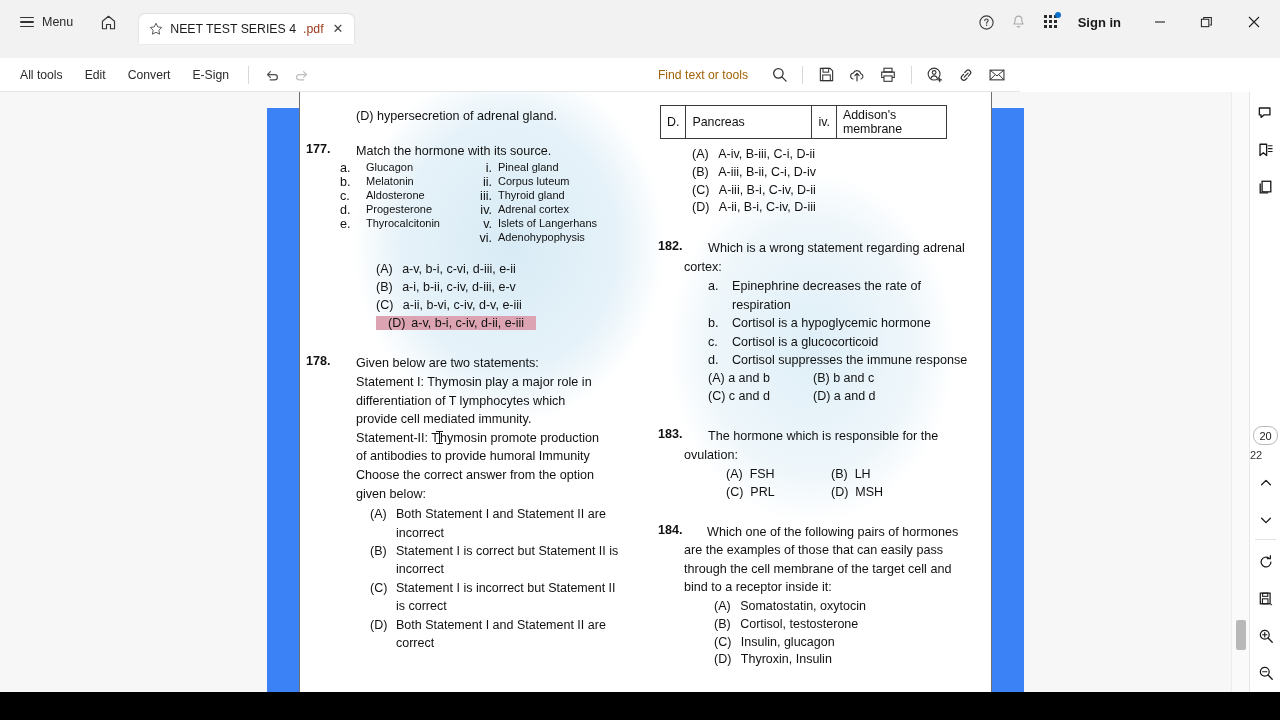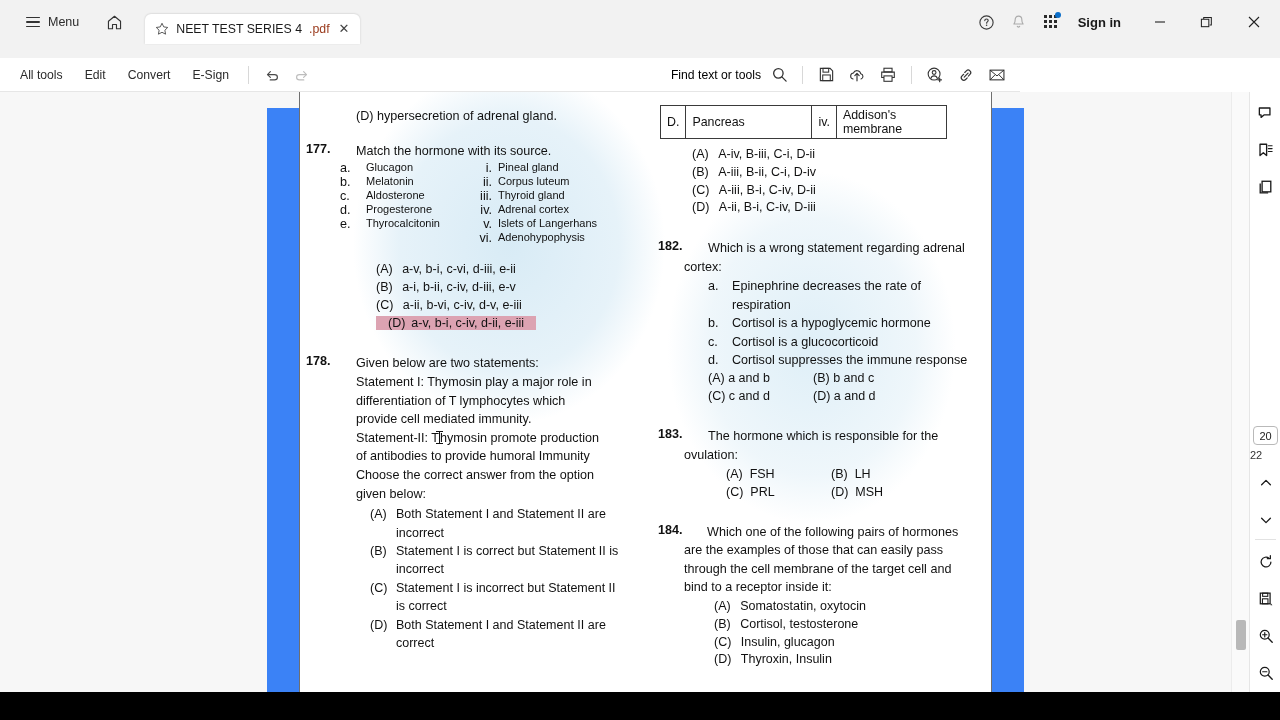--- a/index.html
+++ b/index.html
@@ -10,21 +10,21 @@
     font-family: "Liberation Sans", sans-serif;
   }
   #app { position: relative; width: 1280px; height: 720px; background:#ffffff; }
 
   
   .titlebar {
     position:absolute; top:0; left:0; width:1280px; height:58px;
     background:#f2f2f2;
     display:flex; align-items:flex-start;
   }
-  .tb-left { display:flex; align-items:center; height:44px; padding-left:16px; gap:2px; }
+  .tb-left { display:flex; align-items:center; height:44px; padding-left:10px; gap:2px; }
   .menu-btn {
     display:flex; align-items:center; gap:8px;
     height:32px; padding:0 10px; border-radius:4px; cursor:pointer;
     font-size:12.5px; color:#2b2b2b;
   }
   .hamburger { display:inline-flex; flex-direction:column; justify-content:center; gap:3px; width:14px;}
   .hamburger i { display:block; height:1.6px; background:#333; border-radius:1px; }
   .home-btn {
     width:34px; height:32px; display:flex; align-items:center; justify-content:center;
     border-radius:4px; cursor:pointer; margin-left:6px;
@@ -72,21 +72,21 @@
   .tool-link {
     font-size:12.2px; color:#2b2b2b; padding:5px 10px; border-radius:4px; cursor:pointer;
   }
   .tb-sep { width:1px; height:18px; background:#d8d8d8; margin:0 7px; }
   .arrow-btn {
     width:28px; height:26px; display:flex; align-items:center; justify-content:center;
     border-radius:4px; cursor:pointer; color:#555;
   }
   .arrow-btn.disabled { color:#b9b9b9; cursor:default; }
   .tools-right { margin-left:auto; display:flex; align-items:center; gap:1px; padding-right:8px; }
-  .find-label { font-size:12.2px; color:#000000; margin-right:2px; }
+  .find-label { font-size:12.2px; color:#a16207; margin-right:15px; }
   .tr-icon {
     width:30px; height:26px; display:flex; align-items:center; justify-content:center;
     border-radius:4px; cursor:pointer; color:#3a3a3a;
   }
 
   
   .viewer {
     position:absolute; top:92px; left:0; width:1249px; height:600px;
     background:#f7f7f7; overflow:hidden;
   }
@@ -178,21 +178,21 @@
     background:#ffffff; border-left:1px solid #e6e6e6;
   }
   .rail-icon {
     width:31px; height:31px; margin-top:6px;
     display:flex; align-items:center; justify-content:center;
     cursor:pointer; color:#1a1a1a;
   }
   .rail-bottom { position:absolute; bottom:0px; left:0; width:31px; }
   .pagebox {
     width:25px; height:19px; margin:0 auto 4px auto;
-    border:1px solid #b9b9b9; border-radius:4px; background:#fff;
+    border:1px solid #b9b9b9; border-radius:9px; background:#fff;
     display:flex; align-items:center; justify-content:center;
     font-size:11px; color:#222; cursor:text;
   }
   .pagetotal {
     text-align:left; font-size:11px; color:#333; margin-bottom:6px; cursor:default;
   }
   .rail-sep { height:1px; background:#e2e2e2; margin:4px 5px; }
 
   
   .blackbar {

